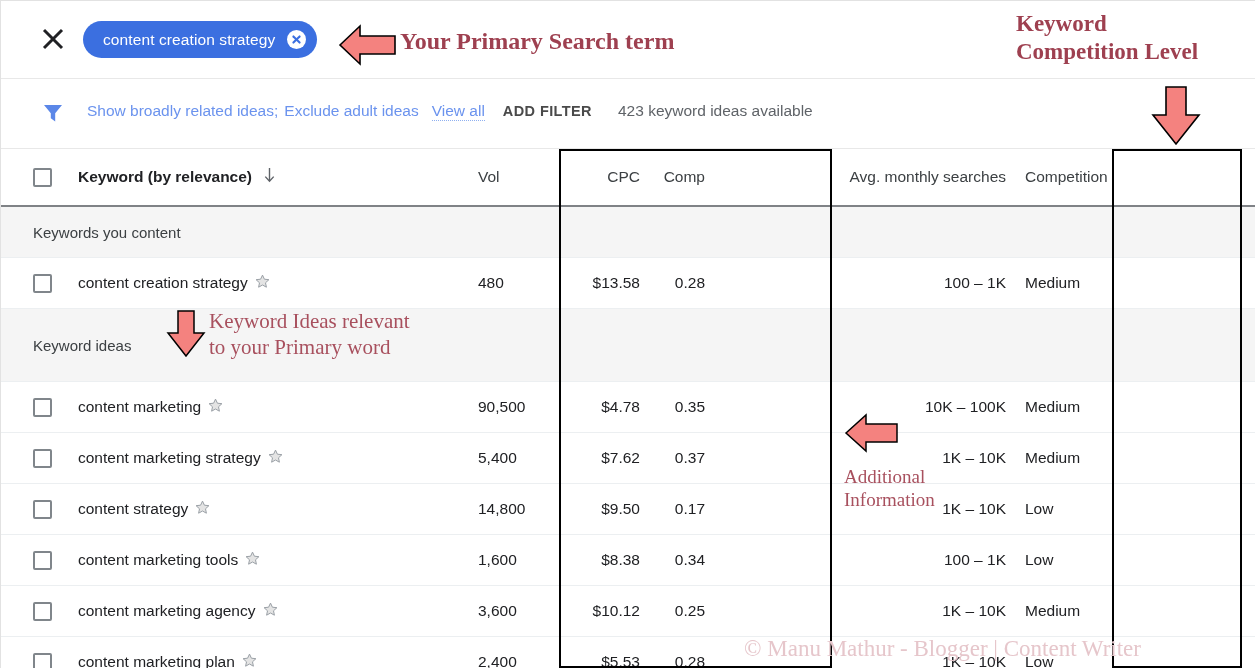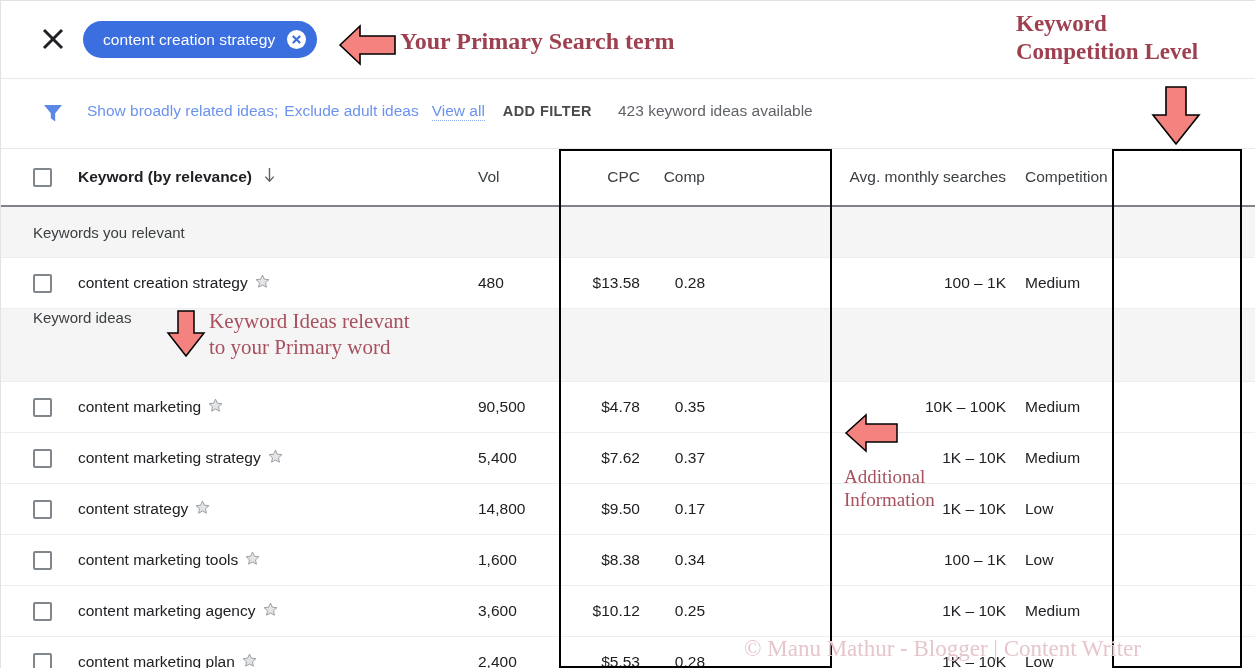--- a/index.html
+++ b/index.html
@@ -129,21 +129,21 @@
   }
   .row.header {
     height: 58px;
     border-bottom: 2px solid #7f8286;
   }
   .row.group {
     height: 51px;
     background: #f5f5f5;
     border-bottom: 1px solid #eceff1;
   }
-  .row.group.tall { height: 73px; flex-direction: column; }
+  .row.group.tall { height: 73px; }
   .row.data { height: 51px; }
 
   .c-kw {
     width: 459px;
     display: flex;
     align-items: center;
     padding-left: 0;
     flex: none;
   }
   .cb {
@@ -287,21 +287,21 @@
       <div class="c-ams">
           <span class="cell-txt">Avg. monthly searches</span>
         </div>
       <div class="c-cpt">
           <span class="cell-txt">Competition</span>
         </div>
     </div>
 
     <div class="row group">
       <div class="c-kw">
-        <span class="group-label">Keywords you relevant</span>
+        <span class="group-label">Keywords you content</span>
       </div>
       <div class="c-vol"></div>
       <div class="c-cpc"></div>
       <div class="c-comp"></div>
       <div class="c-ams"></div>
       <div class="c-cpt"></div>
     </div>
 
     <div class="row data">
       <div class="c-kw">

